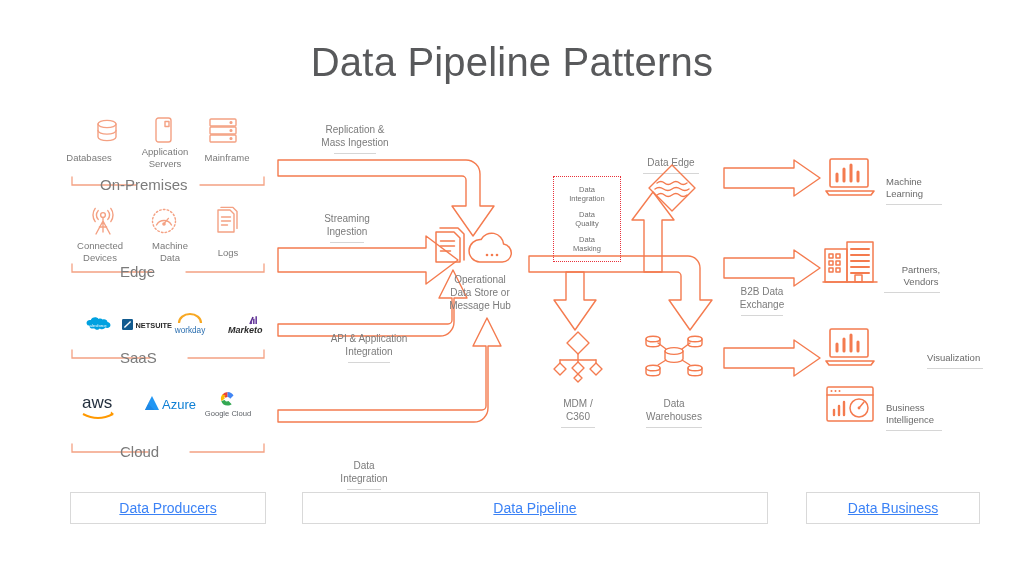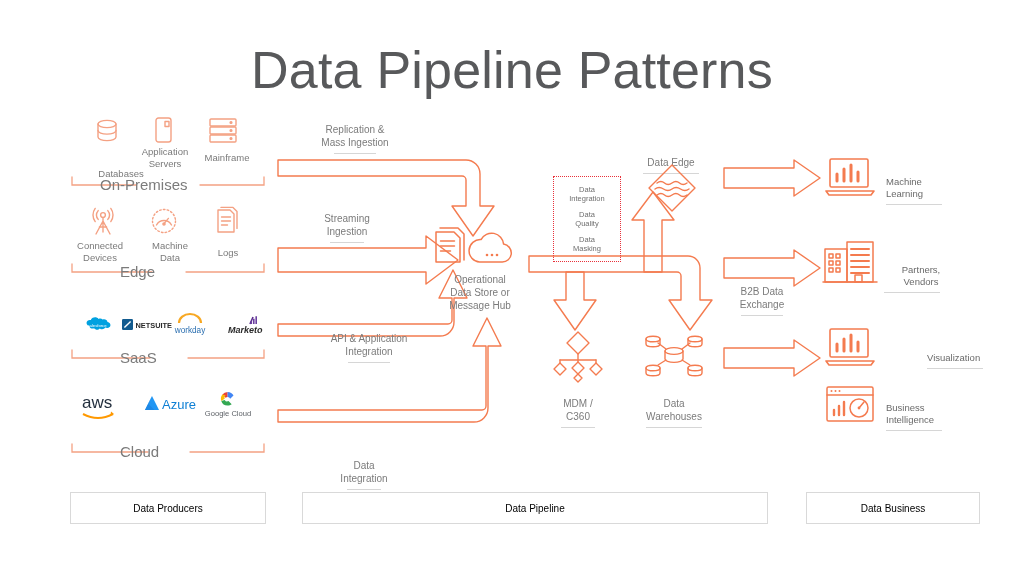--- a/index.html
+++ b/index.html
@@ -7,30 +7,30 @@
     width:1024px;height:576px;background:#ffffff;
     font-family:"Liberation Sans", sans-serif;
     color:#6b6b6b;overflow:hidden;position:relative;
   }
   #stage{position:absolute;inset:0;}
   .abs{position:absolute;}
   .lbl{font-size:9.5px;line-height:12px;text-align:center;color:#7a7a7a;white-space:pre-line;}
   .lbl.dark{color:#6a6a6a;}
   .title{
     position:absolute;top:40px;left:0;width:1024px;text-align:center;
-    font-size:52px;color:#58595b;font-weight:400;letter-spacing:.2px;
+    font-size:40px;color:#58595b;font-weight:400;letter-spacing:.2px;
   }
   .pipe-lbl{font-size:10px;line-height:13px;text-align:center;color:#7b7b7b;white-space:pre-line;}
   .uline{width:42px;height:1px;background:#d6d6d6;margin:4px auto 0;}
   .uline.w56{width:56px;}
   .uline.w34{width:34px;}
   .banner{
     position:absolute;border:1px solid #d9d9d9;background:#fff;
     display:flex;align-items:center;justify-content:center;
-    font-size:10px;color:#000000;box-sizing:border-box;
+    font-size:14px;color:#3b82f6;box-sizing:border-box;text-decoration:underline;
   }
   .groupcap{font-size:15px;color:#7b7b7b;text-align:left;}
   .dotbox{
     position:absolute;border:1px dotted #e8313a;box-sizing:border-box;
     display:flex;flex-direction:column;align-items:center;justify-content:center;gap:7px;
   }
   .dotbox span{font-size:7.5px;line-height:9px;text-align:center;color:#6f6f6f;white-space:pre-line;}
   svg{display:block;overflow:visible;}
 </style>
 </head>
@@ -59,21 +59,21 @@
           <rect x="0" y="0" width="26" height="7" rx="1"></rect>
           <rect x="0" y="8" width="26" height="7" rx="1"></rect>
           <rect x="0" y="16" width="26" height="7" rx="1"></rect>
           <circle cx="21" cy="3.5" r="0.9" fill="#f4a183"></circle>
           <circle cx="21" cy="11.5" r="0.9" fill="#f4a183"></circle>
           <circle cx="21" cy="19.5" r="0.9" fill="#f4a183"></circle>
         </g>
       </g>
     </svg>
   </div>
-  <div class="abs lbl" style="left:88px;top:152px;width:66px;margin-top:16px;">Databases</div>
+  <div class="abs lbl" style="left:56px;top:152px;width:66px;">Databases</div>
   <div class="abs lbl" style="left:130px;top:146px;width:70px;">Application
 Servers</div>
   <div class="abs lbl" style="left:192px;top:152px;width:70px;">Mainframe</div>
 
   <div class="abs" style="left:70px;top:174px;width:196px;height:20px;">
     <svg width="196" height="20" viewBox="0 0 196 20">
       <g stroke="#f4a183" stroke-width="1.3" fill="none" stroke-linecap="round">
         <path d="M2 3 V11 H66"></path>
         <path d="M194 3 V11 H130"></path>
       </g>

